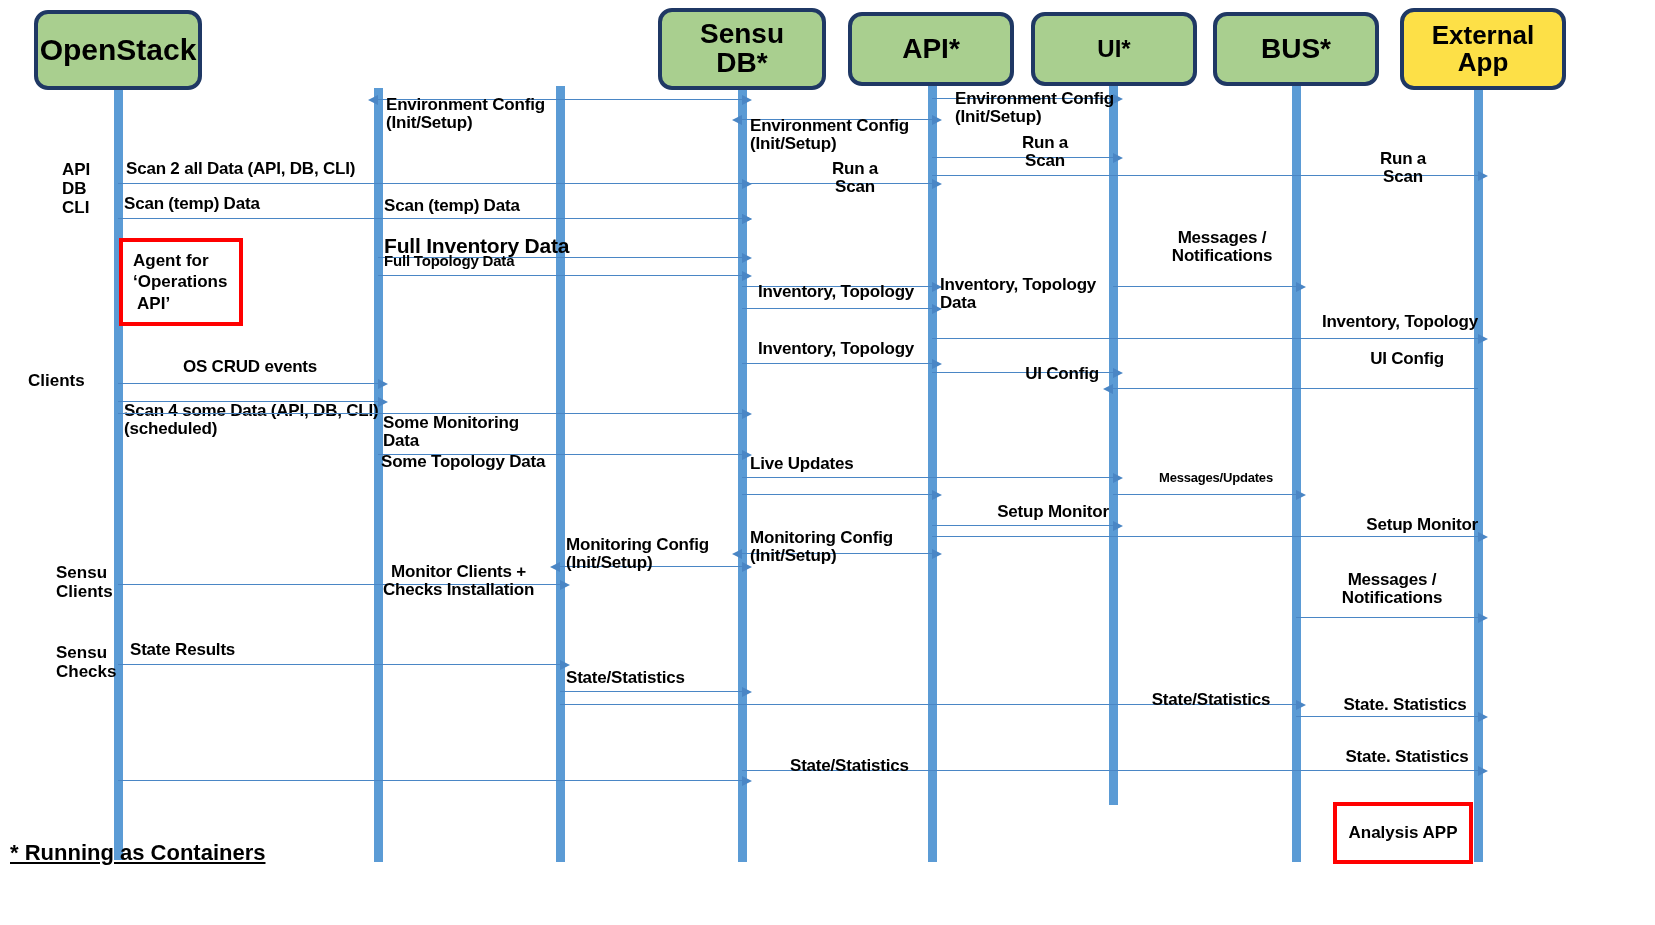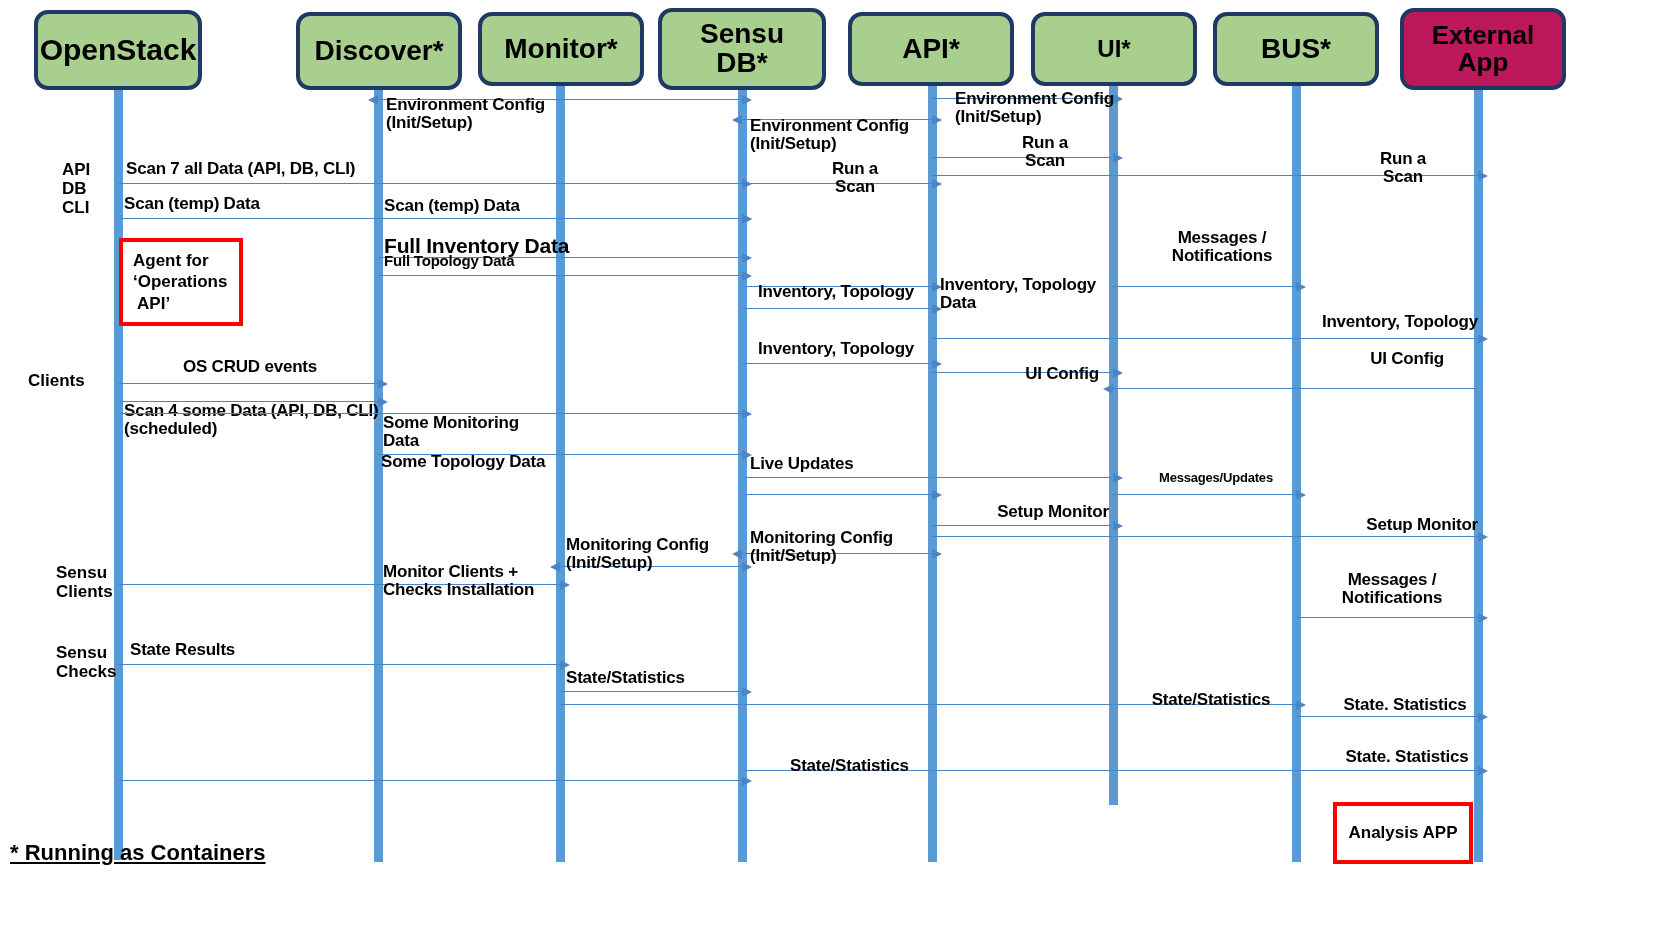--- a/index.html
+++ b/index.html
@@ -124,40 +124,34 @@
     <div class="lifeline" style="left: 373.5px; top: 88px; height: 774px; background: rgb(91, 155, 213);"></div>
     <div class="lifeline" style="left: 555.5px; top: 86px; height: 776px; background: rgb(91, 155, 213);"></div>
     <div class="lifeline" style="left: 737.5px; top: 88px; height: 774px; background: rgb(91, 155, 213);"></div>
     <div class="lifeline" style="left: 927.5px; top: 86px; height: 776px; background: rgb(91, 155, 213);"></div>
     <div class="lifeline" style="left: 1108.5px; top: 86px; height: 719px; background: rgb(91, 155, 213);"></div>
     <div class="lifeline" style="left: 1291.5px; top: 86px; height: 776px; background: rgb(91, 155, 213);"></div>
     <div class="lifeline" style="left: 1473.5px; top: 88px; height: 774px; background: rgb(91, 155, 213);"></div>
     <div class="participant" style="left: 34px; top: 10px; width: 168px; height: 80px; font-size: 30px; background: rgb(169, 207, 143); border-color: rgb(31, 56, 100);">
       <span style="white-space: pre-line;">OpenStack</span>
     </div>
-    <div class="participant" style="left: 296px; top: 12px; width: 166px; height: 78px; font-size: 28px; background: rgb(169, 207, 143); border-color: rgb(31, 56, 100);">
-      <span style="white-space: pre-line;">Discover*</span>
-    </div>
-    <div class="participant" style="left: 478px; top: 12px; width: 166px; height: 74px; font-size: 28px; background: rgb(169, 207, 143); border-color: rgb(31, 56, 100);">
-      <span style="white-space: pre-line;">Monitor*</span>
-    </div>
     <div class="participant" style="left: 658px; top: 8px; width: 168px; height: 82px; font-size: 28px; background: rgb(169, 207, 143); border-color: rgb(31, 56, 100);">
       <span style="white-space: pre-line;">Sensu
 DB*</span>
     </div>
     <div class="participant" style="left: 848px; top: 12px; width: 166px; height: 74px; font-size: 28px; background: rgb(169, 207, 143); border-color: rgb(31, 56, 100);">
       <span style="white-space: pre-line;">API*</span>
     </div>
     <div class="participant" style="left: 1031px; top: 12px; width: 166px; height: 74px; font-size: 24px; background: rgb(169, 207, 143); border-color: rgb(31, 56, 100);">
       <span style="white-space: pre-line;">UI*</span>
     </div>
     <div class="participant" style="left: 1213px; top: 12px; width: 166px; height: 74px; font-size: 28px; background: rgb(169, 207, 143); border-color: rgb(31, 56, 100);">
       <span style="white-space: pre-line;">BUS*</span>
     </div>
-    <div class="participant" style="left: 1400px; top: 8px; width: 166px; height: 82px; font-size: 26px; background: #be185d; border-color: rgb(31, 56, 100);">
+    <div class="participant" style="left: 1400px; top: 8px; width: 166px; height: 82px; font-size: 26px; background: #fde047; border-color: rgb(31, 56, 100);">
       <span style="white-space: pre-line;">External
 App</span>
     </div>
     <div class="msg" style="left: 378px; width: 364px; top: 99px; border-top-color: rgb(74, 134, 197);">
       <div class="arrowhead right" style="border-left-color: rgb(74, 134, 197);"></div>
       <div class="arrowhead left" style="border-right-color: rgb(74, 134, 197);"></div>
     </div>
     <div class="lbl lft" style="left: 386px; top: 96px; font-size: 17px; color: rgb(0, 0, 0);">Environment Config
 (Init/Setup)</div>
     <div class="msg" style="left: 932px; width: 181px; top: 98px; border-top-color: rgb(74, 134, 197);">
@@ -177,21 +171,21 @@
     <div class="lbl ctr" style="left: 1045px; top: 134px; font-size: 17px; color: rgb(0, 0, 0);">Run a
 Scan</div>
     <div class="msg" style="left: 932px; width: 546px; top: 175px; border-top-color: rgb(74, 134, 197);">
       <div class="arrowhead right" style="border-left-color: rgb(74, 134, 197);"></div>
     </div>
     <div class="lbl ctr" style="left: 1403px; top: 150px; font-size: 17px; color: rgb(0, 0, 0);">Run a
 Scan</div>
     <div class="msg" style="left: 118px; width: 624px; top: 183px; border-top-color: rgb(74, 134, 197);">
       <div class="arrowhead right" style="border-left-color: rgb(74, 134, 197);"></div>
     </div>
-    <div class="lbl lft" style="left: 126px; top: 160px; font-size: 17px; color: rgb(0, 0, 0);">Scan 7 all Data (API, DB, CLI)</div>
+    <div class="lbl lft" style="left: 126px; top: 160px; font-size: 17px; color: rgb(0, 0, 0);">Scan 2 all Data (API, DB, CLI)</div>
     <div class="msg" style="left: 742px; width: 190px; top: 183px; border-top-color: rgb(74, 134, 197);">
       <div class="arrowhead right" style="border-left-color: rgb(74, 134, 197);"></div>
     </div>
     <div class="lbl ctr" style="left: 855px; top: 160px; font-size: 17px; color: rgb(0, 0, 0);">Run a
 Scan</div>
     <div class="msg" style="left: 118px; width: 624px; top: 218px; border-top-color: rgb(74, 134, 197);">
       <div class="arrowhead right" style="border-left-color: rgb(74, 134, 197);"></div>
     </div>
     <div class="lbl lft" style="left: 124px; top: 195px; font-size: 17px; color: rgb(0, 0, 0);">Scan (temp) Data</div>
     <div class="msg" style="left: 378px; width: 364px; top: 218px; border-top-color: rgb(74, 134, 197);">
@@ -281,21 +275,21 @@
 (Init/Setup)</div>
     <div class="msg" style="left: 742px; width: 190px; top: 553px; border-top-color: rgb(74, 134, 197);">
       <div class="arrowhead right" style="border-left-color: rgb(74, 134, 197);"></div>
       <div class="arrowhead left" style="border-right-color: rgb(74, 134, 197);"></div>
     </div>
     <div class="lbl lft" style="left: 750px; top: 529px; font-size: 17px; color: rgb(0, 0, 0);">Monitoring Config
 (Init/Setup)</div>
     <div class="msg" style="left: 118px; width: 442px; top: 584px; border-top-color: rgb(74, 134, 197);">
       <div class="arrowhead right" style="border-left-color: rgb(74, 134, 197);"></div>
     </div>
-    <div class="lbl lft" style="left: 383px; top: 563px; font-size: 17px; color: rgb(0, 0, 0);">Monitor Clients +
+    <div class="lbl lft" style="left: 383px; top: 563px; font-size: 17px; color: rgb(0, 0, 0); text-align: center;">Monitor Clients +
 Checks Installation</div>
     <div class="msg" style="left: 1296px; width: 182px; top: 617px; border-top-color: rgb(74, 134, 197);">
       <div class="arrowhead right" style="border-left-color: rgb(74, 134, 197);"></div>
     </div>
     <div class="lbl ctr" style="left: 1392px; top: 571px; font-size: 17px; color: rgb(0, 0, 0);">Messages /
 Notifications</div>
     <div class="msg" style="left: 118px; width: 442px; top: 664px; border-top-color: rgb(74, 134, 197);">
       <div class="arrowhead right" style="border-left-color: rgb(74, 134, 197);"></div>
     </div>
     <div class="lbl lft" style="left: 130px; top: 641px; font-size: 17px; color: rgb(0, 0, 0);">State Results</div>

